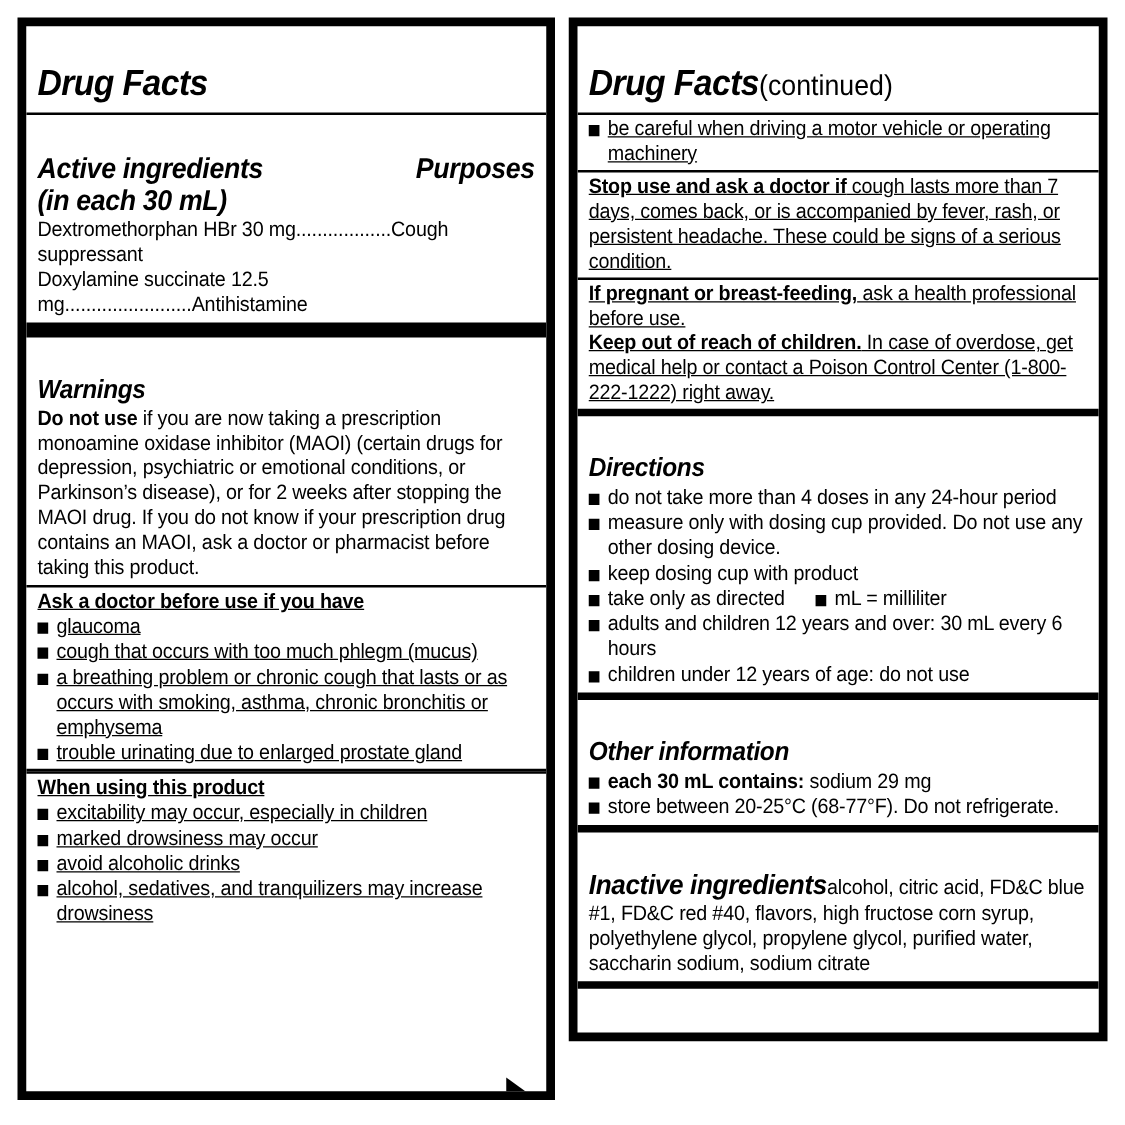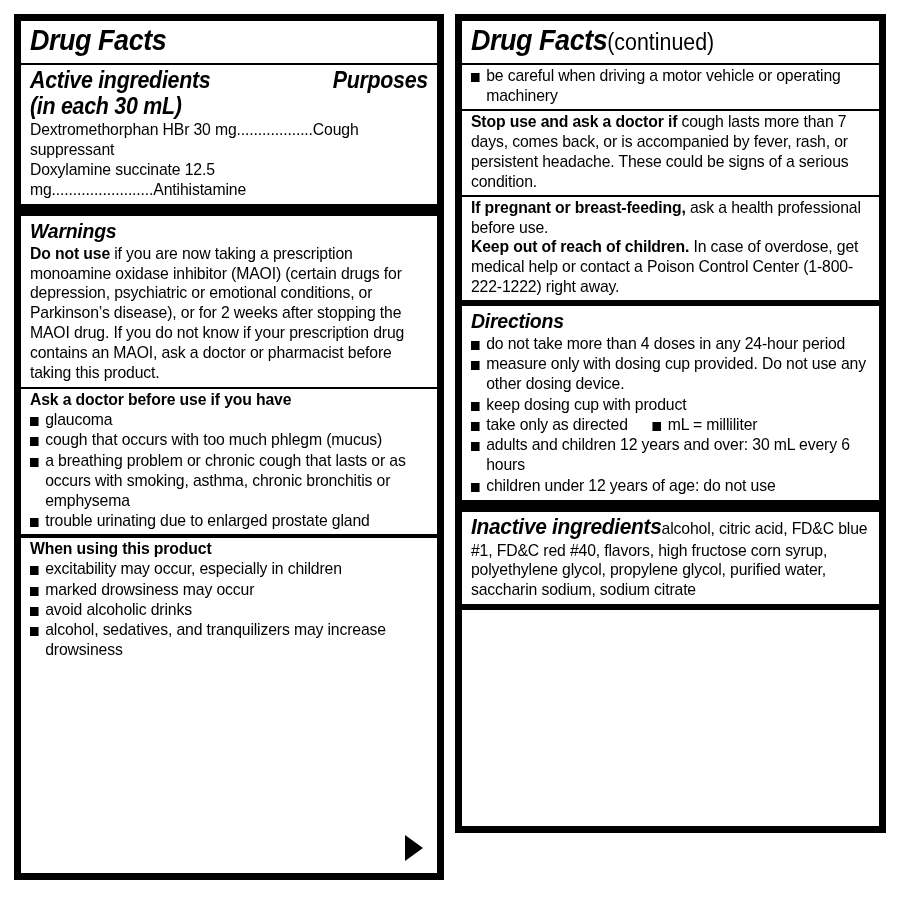--- a/index.html
+++ b/index.html
@@ -51,23 +51,25 @@
   }
   .rule-thin {
     height: 2px;
     background: #000000;
     margin: 0;
   }
 
   
   .sect {
     padding: 2px 9px 4px 9px;
+    margin-top: 27px;
   }
   .sect-tight {
     padding: 1px 9px 3px 9px;
+    text-decoration: underline;
   }
 
   
   .title {
     font-size: 29px;
     font-weight: bold;
     font-style: italic;
     letter-spacing: -0.5px;
     line-height: 1.06;
     margin: 2px 0 3px 0;
@@ -298,20 +300,29 @@
             <li>measure only with dosing cup provided. Do not use any other dosing device.</li>
             <li>keep dosing cup with product</li>
             <li><span>take only as directed</span><span class="inline-bullet">mL = milliliter</span></li>
             <li>adults and children 12 years and over: 30 mL every 6 hours</li>
             <li>children under 12 years of age: do not use</li>
           </ul>
         </div>
       </div>
       <div class="rule-thick"></div>
 
+      <div class="sect">
+        <div class="head-md">Other information</div>
+        <div class="body">
+          <ul class="bl">
+            <li><span class="bold">each 30 mL contains:</span><span> sodium 29 mg</span></li>
+            <li><span>store between 20-25°C (68-77°F). Do not refrigerate.</span></li>
+          </ul>
+        </div>
+      </div>
       <div class="rule-thick"></div>
 
       <div class="sect">
         <div class="body"><span class="flow-head">Inactive ingredients</span><span class="flow-body">alcohol, citric acid, FD&amp;C blue #1, FD&amp;C red #40, flavors, high fructose corn syrup, polyethylene glycol, propylene glycol, purified water, saccharin sodium, sodium citrate</span></div>
       </div>
       <div class="rule-thick"></div>
 
 
     </div>
   </div>

